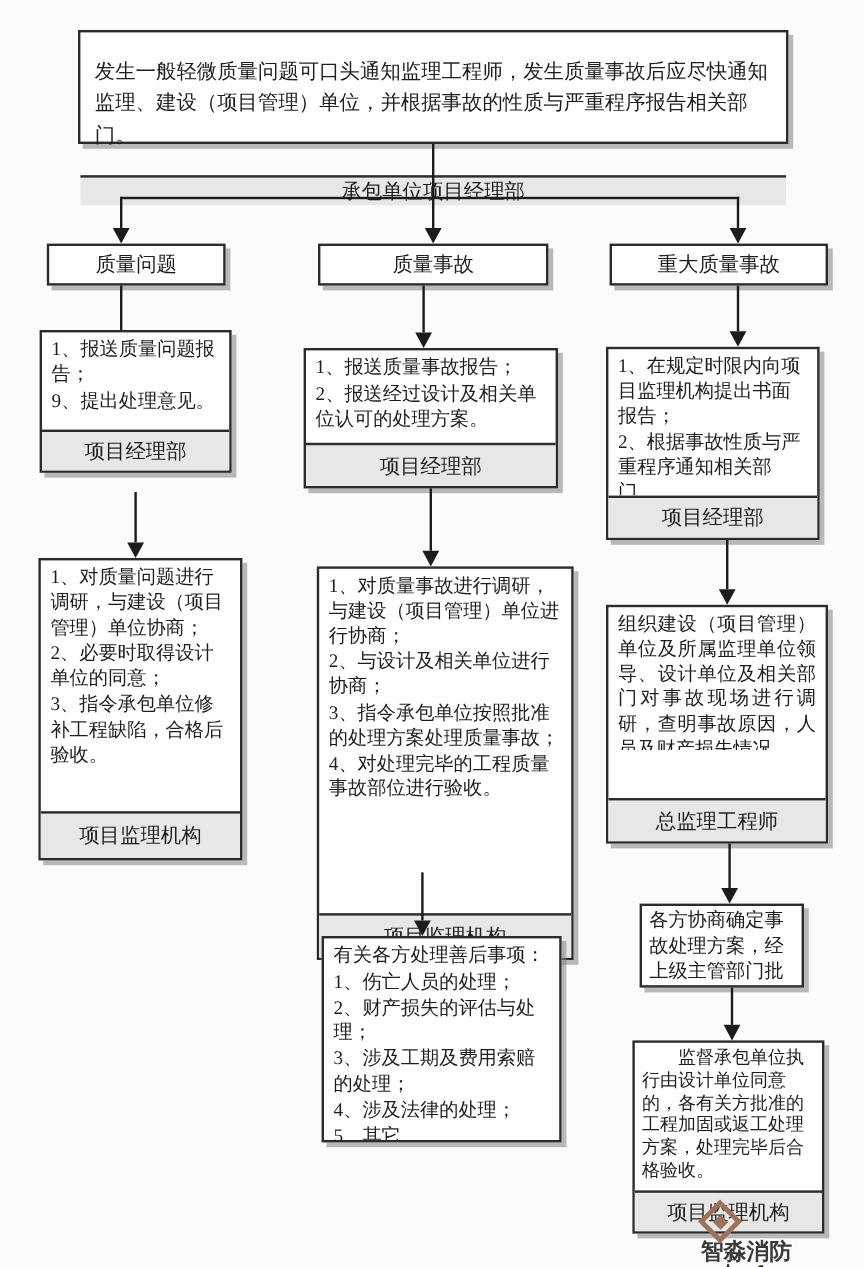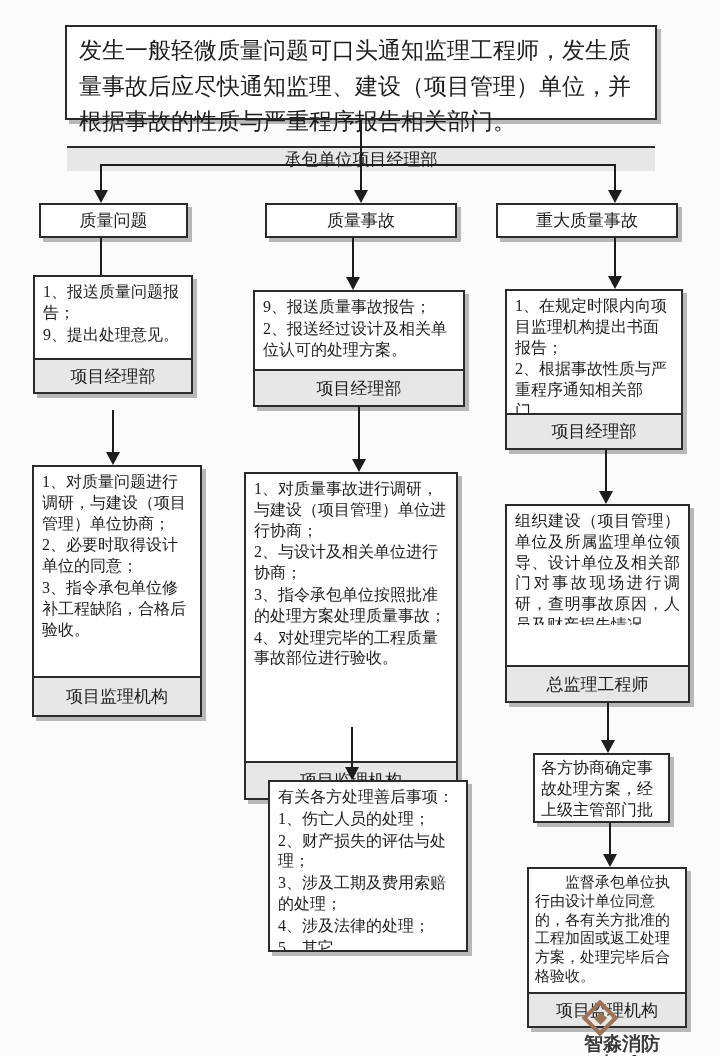--- a/index.html
+++ b/index.html
@@ -36,21 +36,21 @@
   }
   
   .vline{position:absolute;width:2px;background:#1c1c1c;}
   .hline{position:absolute;height:2px;background:#1c1c1c;}
   .arrow{
     position:absolute;width:0;height:0;
     border-left:7px solid transparent;border-right:7px solid transparent;
     border-top:13px solid #1c1c1c;
   }
   
-  .topbody{flex:1;padding:6px 12px;font-size:23px;line-height:1.55;display:flex;align-items:center;border-radius:13px;}
+  .topbody{flex:1;padding:20px 12px;font-size:17px;line-height:1.55;display:flex;align-items:center;border-radius:13px;}
   
   .watermark{position:absolute;left:584px;top:996px;width:134px;display:flex;align-items:flex-start;flex-direction:column;}
   .wm-logo{width:32px;height:36px;position:relative;flex:0 0 32px;margin-top:6px;}
   .wm-logo .d1{position:absolute;left:3px;top:3px;width:18px;height:18px;transform:rotate(45deg);border:4px solid #9c7357;background:transparent;}
   .wm-logo .d2{position:absolute;left:12px;top:12px;width:9px;height:9px;transform:rotate(45deg);background:#9c7357;}
   .wm-text{display:flex;flex-direction:column;line-height:1.05;}
   .wm-brand{
     font-family:"Liberation Sans","DejaVu Sans",sans-serif;
     font-weight:bold;font-size:19px;color:#3a3a3a;
     text-shadow:1px 1px 0 #fff,-1px -1px 0 #fff,1px -1px 0 #fff,-1px 1px 0 #fff;
@@ -74,21 +74,21 @@
   <div class="vline" style="left:360px;top:120px;height:70px;"></div>
   <div class="hline" style="left:100px;top:164px;width:516px;"></div>
   <div class="vline" style="left:100px;top:164px;height:26px;"></div>
   <div class="vline" style="left:614px;top:164px;height:26px;"></div>
   <div class="arrow" style="left:94px;top:190px;"></div>
   <div class="arrow" style="left:354px;top:190px;"></div>
   <div class="arrow" style="left:608px;top:190px;"></div>
 
   <div class="hdr" style="left:39px;top:203px;width:149px;height:35px;">质量问题</div>
   <div class="hdr" style="left:265px;top:203px;width:192px;height:35px;">质量事故</div>
-  <div class="hdr" style="left:496px;top:203px;width:182px;height:35px;">重大质量事故</div>
+  <div class="hdr" style="left:508px;top:203px;width:182px;height:35px;">重大质量事故</div>
 
   <div class="vline" style="left:100px;top:238px;height:40px;"></div>
   <div class="arrow" style="left:94px;top:278px;"></div>
   <div class="vline" style="left:352px;top:238px;height:39px;"></div>
   <div class="arrow" style="left:346px;top:277px;"></div>
   <div class="vline" style="left:614px;top:238px;height:38px;"></div>
   <div class="arrow" style="left:608px;top:276px;"></div>
 
   <div class="box" style="left:33px;top:275px;width:160px;height:119px;">
     <div class="body">
@@ -105,30 +105,30 @@
     <div class="body">
       <div class="line">1、对质量问题进行调研，与建设（项目管理）单位协商；</div>
       <div class="line">2、必要时取得设计单位的同意；</div>
       <div class="line">3、指令承包单位修补工程缺陷，合格后验收。</div>
     </div>
     <div class="owner" style="height:37px;">项目监理机构</div>
   </div>
 
   <div class="box" style="left:253px;top:290px;width:212px;height:117px;">
     <div class="body">
-      <div class="line">9、报送质量事故报告；</div>
+      <div class="line">1、报送质量事故报告；</div>
       <div class="line">2、报送经过设计及相关单位认可的处理方案。</div>
     </div>
     <div class="owner" style="height:34px;">项目经理部</div>
   </div>
 
   <div class="vline" style="left:358px;top:407px;height:52px;"></div>
   <div class="arrow" style="left:352px;top:459px;"></div>
 
-  <div class="box" style="left:244px;top:472px;width:214px;height:328px;">
+  <div class="box" style="left:264px;top:472px;width:214px;height:328px;">
     <div class="body">
       <div class="line">1、对质量事故进行调研，与建设（项目管理）单位进行协商；</div>
       <div class="line">2、与设计及相关单位进行协商；</div>
       <div class="line">3、指令承包单位按照批准的处理方案处理质量事故；</div>
       <div class="line">4、对处理完毕的工程质量事故部位进行验收。</div>
     </div>
     <div class="owner" style="height:35px;">项目监理机构</div>
   </div>
 
   <div class="vline" style="left:351px;top:727px;height:40px;"></div>

